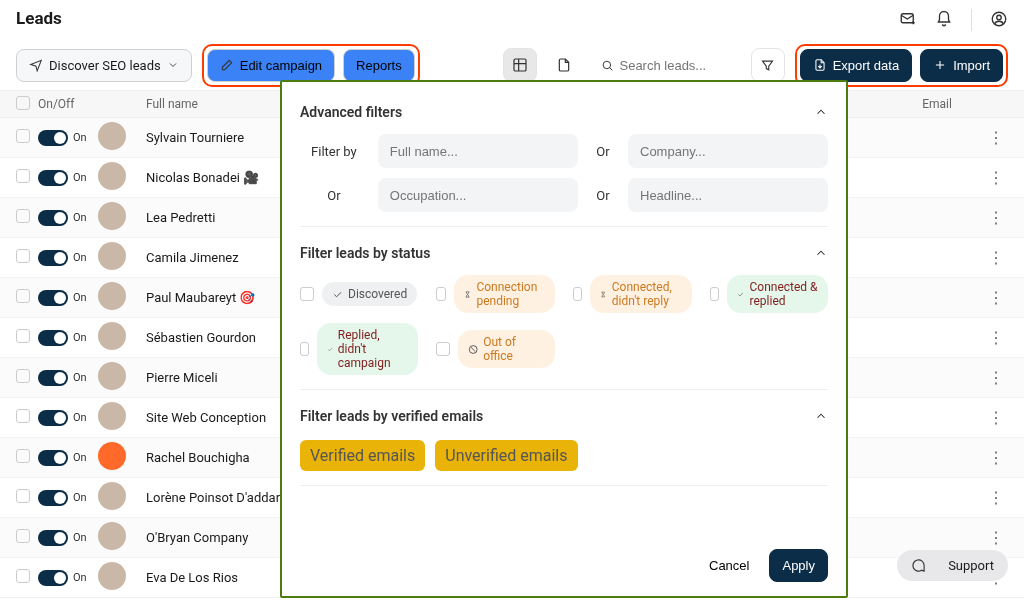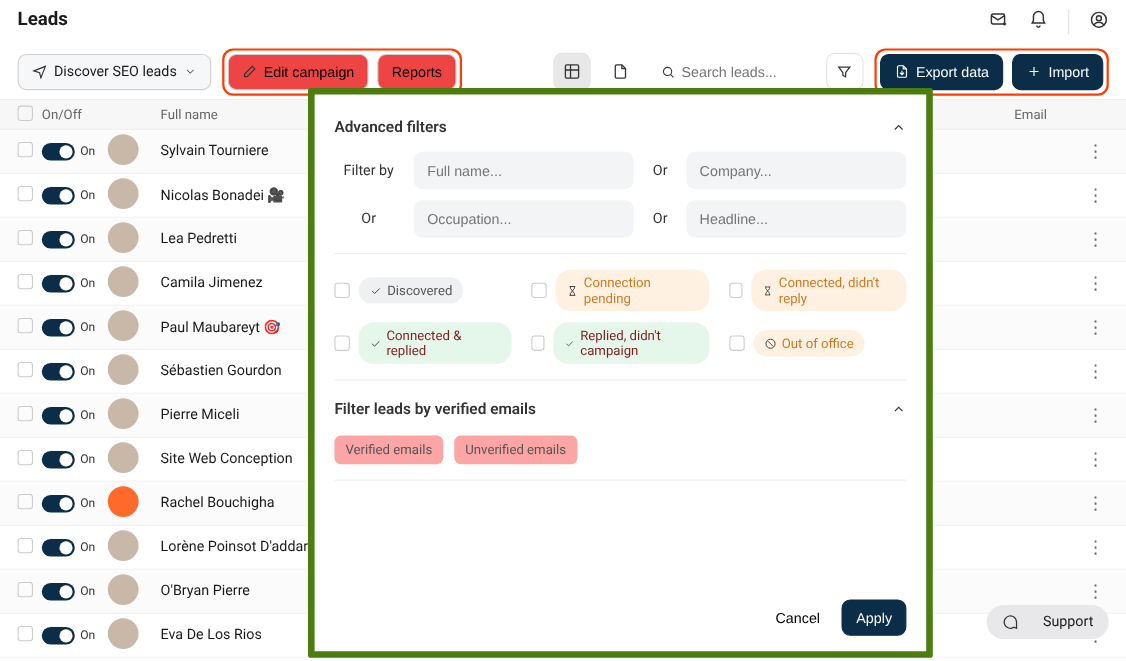--- a/index.html
+++ b/index.html
@@ -3,21 +3,21 @@
 <meta charset="utf-8">
 <style>
 *{box-sizing:border-box;margin:0;padding:0}
 body{font-family:-apple-system,BlinkMacSystemFont,"Segoe UI",Roboto,sans-serif;font-size:13px;color:#1a1a1a;background:#fff;width:1024px;height:601px;overflow:hidden;position:relative}
 .header{display:flex;justify-content:space-between;padding:8px 16px;height:40px}
 .title{font-size:17px;font-weight:700}
 .header-icons{display:flex;align-items:center;gap:18px}
 .header-icons svg{width:18px;height:18px}
 .hdr-divider{width:1px;height:22px;background:#e0e0e0}
 .toolbar{display:flex;align-items:center;gap:10px;padding:8px 16px;height:50px}
-.btn{display:inline-flex;align-items:center;gap:6px;padding:8px 12px;border:1px solid #d0d0d0;border-radius:8px;background:#ef4444;font-size:13px;cursor:pointer;white-space:nowrap}
+.btn{display:inline-flex;align-items:center;gap:6px;padding:8px 12px;border:1px solid #d0d0d0;border-radius:8px;background:#3b82f6;font-size:13px;cursor:pointer;white-space:nowrap}
 .btn.dark{background:#0b2d48;color:#fff;border-color:#0b2d48}
 .btn.dark svg{stroke:#fff}
 .btn.ghost{border:none;background:transparent}
 .campaign-sel{display:inline-flex;align-items:center;gap:6px;padding:8px 12px;border:1px solid #d0d0d0;border-radius:8px;background:#f6f7f8;font-size:13px}
 .toolbar-spacer{flex:1}
 .iconbtn{width:34px;height:34px;display:inline-flex;align-items:center;justify-content:center;border:1px solid #e4e4e4;border-radius:8px;background:#fff;cursor:pointer}
 .iconbtn.active{background:#e8e8e8}
 .search{display:flex;align-items:center;gap:6px;padding:0 10px;height:34px;border:none;background:transparent;width:150px}
 .search input{border:none;outline:none;font-size:13px;width:100%;background:transparent}
 .highlight-group{display:inline-flex;gap:8px;border:2px solid #ff3b00;border-radius:10px;padding:3px}
@@ -33,35 +33,35 @@
 .row:nth-child(odd){background:#fbfbfc}
 .chk{width:14px;height:14px;border:1px solid #ccc;border-radius:3px;display:inline-block}
 .toggle{width:30px;height:16px;background:#0b2d48;border-radius:10px;position:relative;display:inline-block;vertical-align:middle}
 .toggle::after{content:"";position:absolute;width:12px;height:12px;background:#fff;border-radius:50%;top:2px;right:2px}
 .onoff-label{font-size:11px;margin-left:5px;color:#333}
 .avatar{width:28px;height:28px;border-radius:50%;background:#c9b8a8;display:inline-block}
 .avatar.red{background:#ff6a2b}
 .name{font-size:13px}
 .row-menu{margin-left:auto;color:#666;font-size:16px;padding:0 4px;cursor:pointer}
 
-.panel{position:absolute;top:80px;left:280px;width:568px;height:518px;background:#fff;border:6px solid #4d7c0f;border-radius:2px;padding:18px 18px 12px;overflow:hidden}
+.panel{position:absolute;top:80px;left:280px;width:568px;height:518px;background:#fff;border:2px solid #4d7c0f;border-radius:2px;padding:18px 18px 12px;overflow:hidden}
 .section-head{display:flex;align-items:center;justify-content:space-between;font-size:14px;font-weight:600;color:#333;padding:4px 0}
 .section-head svg{width:14px;height:14px}
 .filters-row{display:flex;align-items:center;gap:10px;margin:10px 0}
 .fld-label{width:90px;text-align:center;font-size:13px;color:#333}
 .fld-input{flex:1;height:34px;background:#f3f4f5;border:none;border-radius:8px;padding:0 12px;font-size:13px;color:#888}
 .divider{height:1px;background:#eee;margin:14px 0}
-.status-grid{display:grid;grid-template-columns:1fr 1fr 1fr;gap:10px 18px;margin-top:10px}
+.status-grid{display:grid;grid-template-columns:1fr 1fr 1fr 1fr;gap:10px 18px;margin-top:10px}
 .status-item{display:flex;align-items:center;gap:8px}
 .pill{display:inline-flex;align-items:center;gap:5px;padding:5px 10px;border-radius:14px;font-size:12px}
 .pill.gray{background:#eef0f1;color:#555}
 .pill.orange{background:#fff1e2;color:#cc7a1f}
 .pill.green{background:#e5f6ea;color:#7f1d1d}
 .tag-row{display:flex;gap:10px;margin-top:12px}
-.tag{background:#fca5a5;color:#555;padding:6px 10px;border-radius:6px;font-size:12px}
+.tag{background:#eab308;color:#555;padding:6px 10px;border-radius:6px;font-size:16px}
 .panel-footer{position:absolute;bottom:14px;right:18px;display:flex;gap:8px;align-items:center}
 .btn.primary{background:#0b2d48;color:#fff;border-color:#0b2d48}
 .support{position:absolute;bottom:20px;right:16px;background:#e8e8ea;border-radius:20px;padding:8px 14px;display:flex;align-items:center;gap:22px;font-size:13px;cursor:pointer}
 svg{stroke:#333;stroke-width:1.8;fill:none}
 </style>
 </head>
 <body>
 
 <div class="header">
   <div class="title">Leads</div>
@@ -223,21 +223,21 @@
       <div class="col-check"><span class="chk"></span></div>
       <div class="col-onoff"><span class="toggle"></span><span class="onoff-label">On</span></div>
       <div class="col-avatar"><span class="avatar"></span></div>
       <div class="name">Lorène Poinsot D'addario</div>
       <div class="row-menu">⋮</div>
     </div>
     <div class="row">
       <div class="col-check"><span class="chk"></span></div>
       <div class="col-onoff"><span class="toggle"></span><span class="onoff-label">On</span></div>
       <div class="col-avatar"><span class="avatar"></span></div>
-      <div class="name">O'Bryan Pierre</div>
+      <div class="name">O'Bryan Company</div>
       <div class="row-menu">⋮</div>
     </div>
     <div class="row">
       <div class="col-check"><span class="chk"></span></div>
       <div class="col-onoff"><span class="toggle"></span><span class="onoff-label">On</span></div>
       <div class="col-avatar"><span class="avatar"></span></div>
       <div class="name">Eva De Los Rios</div>
       <div class="row-menu">⋮</div>
     </div>
   </div>
@@ -256,20 +256,26 @@
     <input class="fld-input" placeholder="Company..." style="">
   </div>
   <div class="filters-row">
     <div class="fld-label">Or</div>
     <input class="fld-input" placeholder="Occupation..." style="">
     <div class="fld-label" style="width:40px">Or</div>
     <input class="fld-input" placeholder="Headline..." style="">
   </div>
   <div class="divider"></div>
 
+  <div class="section-head">
+    <span>Filter leads by status</span>
+    <svg viewBox="0 0 24 24">
+        <path d="M6 15l6-6 6 6"></path>
+      </svg>
+  </div>
   <div class="status-grid">
     <div class="status-item">
         <span class="chk"></span>
         <span class="pill gray">
           <svg width="11" height="11" viewBox="0 0 24 24">
             <path d="M5 12l5 5L20 7"></path>
           </svg>
           <span>Discovered</span>
         </span>
       </div>

